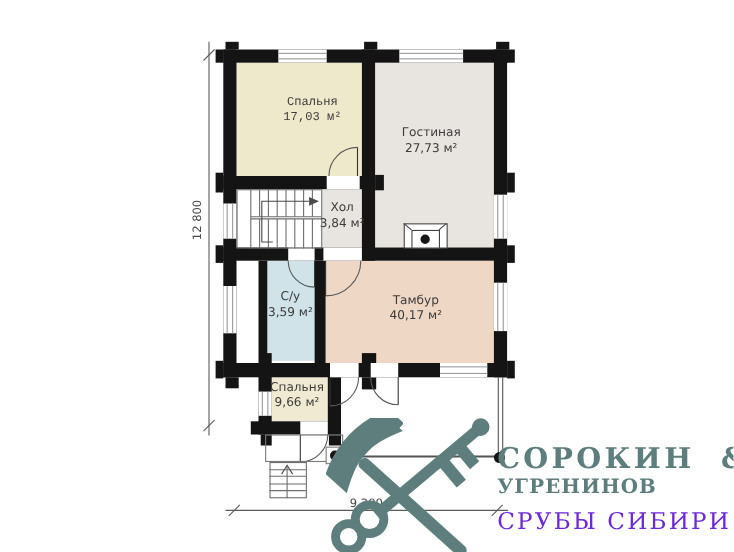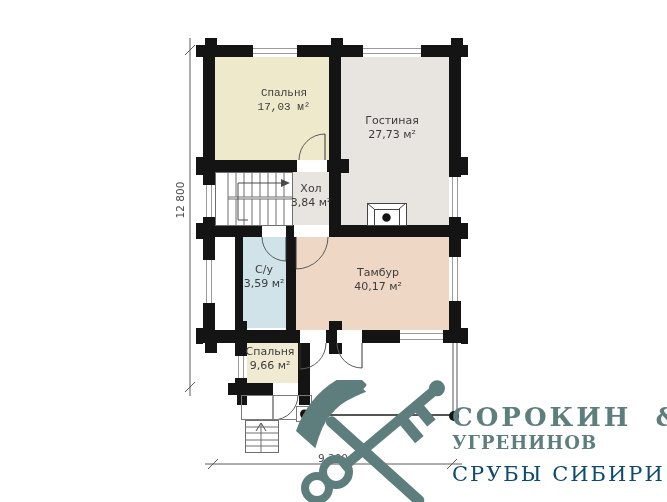--- a/index.html
+++ b/index.html
@@ -210,14 +210,14 @@
           <circle cx="170" cy="88" r="8"></circle>
           <rect x="118" y="92" width="11" height="24"></rect>
           <rect x="138" y="92" width="11" height="19"></rect>
         </g>
       </g>
     </g>
   </svg>
 
   <div class="logo-line" style="left: 452px; top: 402px; font-size: 26px; font-weight: bold; letter-spacing: 3px; word-spacing: 12px; color: rgb(94, 126, 126);">СОРОКИН &amp;</div>
   <div class="logo-line" style="left: 452px; top: 432px; font-size: 18px; font-weight: bold; letter-spacing: 1px; color: rgb(94, 126, 126);">УГРЕНИНОВ</div>
-  <div class="logo-line" style="left: 452px; top: 462px; font-size: 21px; letter-spacing: 2px; color: #0c4a6e; text-align: center;">СРУБЫ СИБИРИ</div>
+  <div class="logo-line" style="left: 452px; top: 462px; font-size: 21px; letter-spacing: 2px; color: #6d28d9; text-align: center;">СРУБЫ СИБИРИ</div>
 </div>
 
 </body></html>

